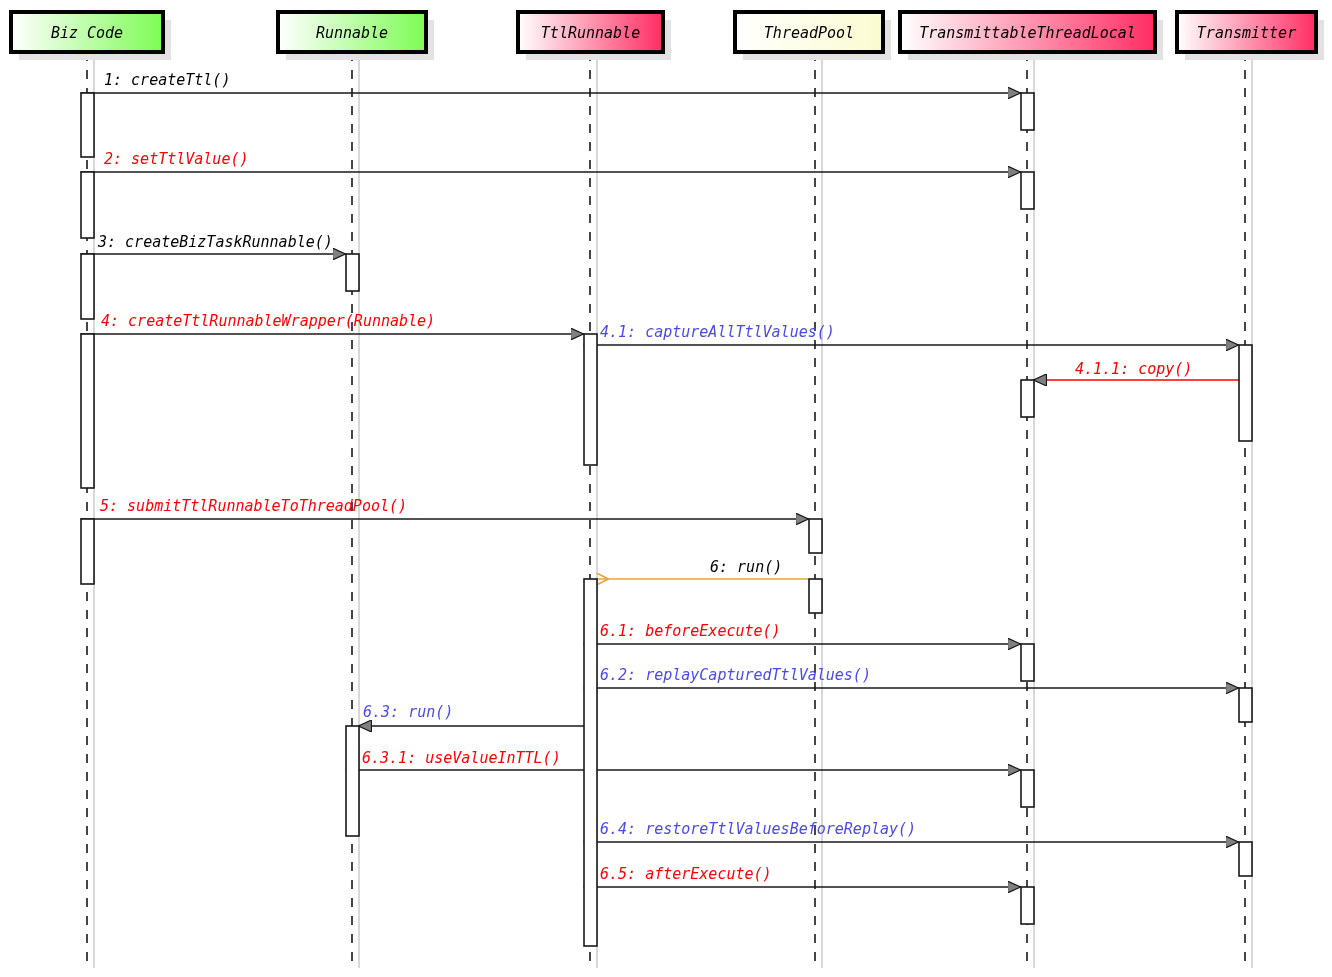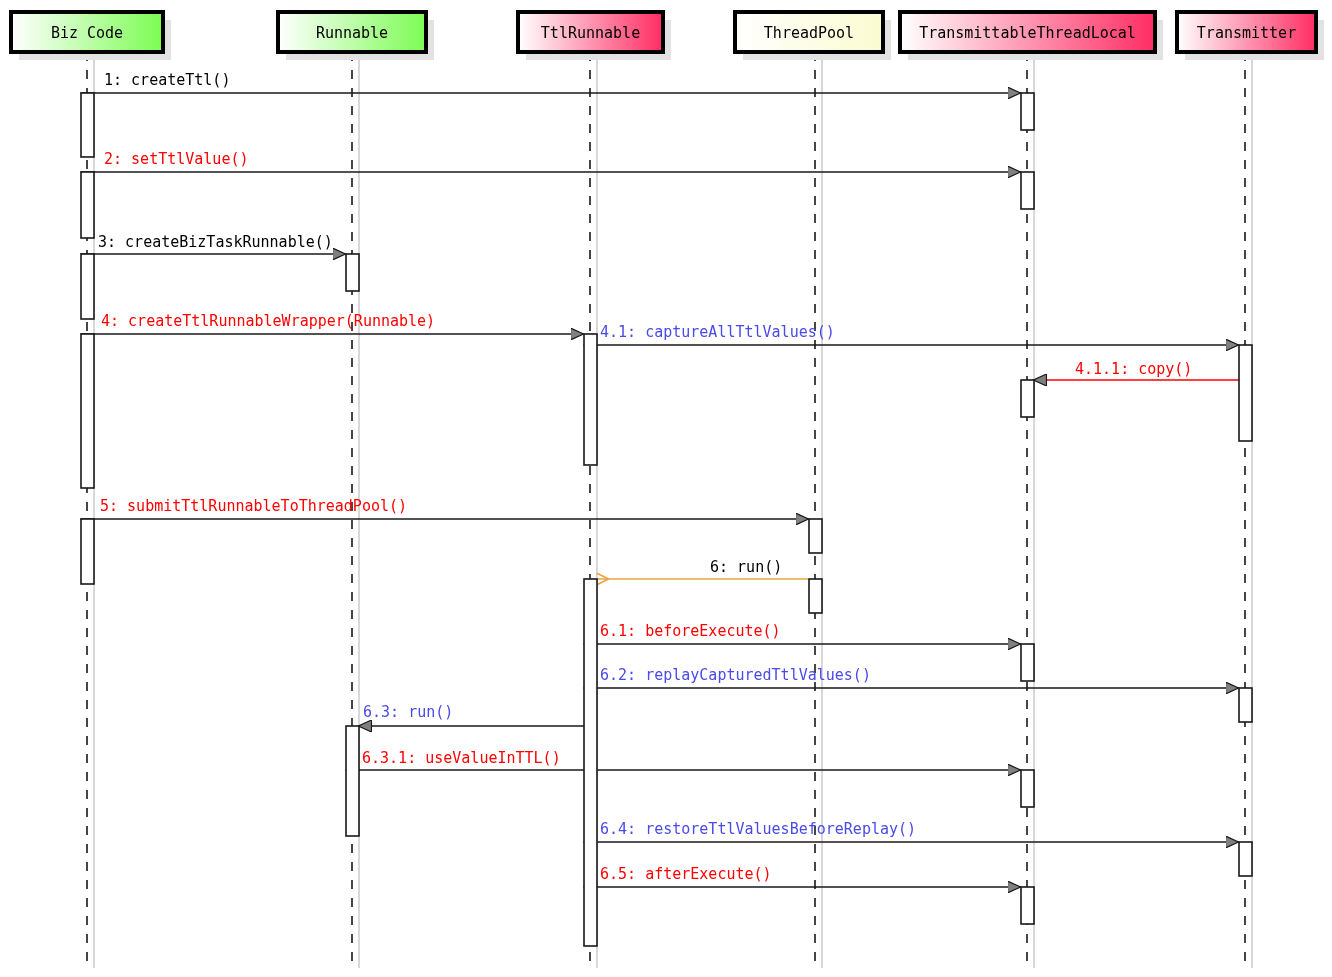--- a/index.html
+++ b/index.html
@@ -9,20 +9,21 @@
   }
   body {
     font-family: "DejaVu Sans Mono", "Liberation Mono", monospace;
   }
   #diagram-root {
     position: relative;
     width: 1332px;
     height: 977px;
     overflow: hidden;
     background: #ffffff;
+    font-style: italic;
   }
   #uml-svg {
     position: absolute;
     left: 0;
     top: 0;
   }
   .participant-label {
     font-family: "DejaVu Sans Mono", "Liberation Mono", monospace;
     font-size: 15px;
     fill: #000000;

